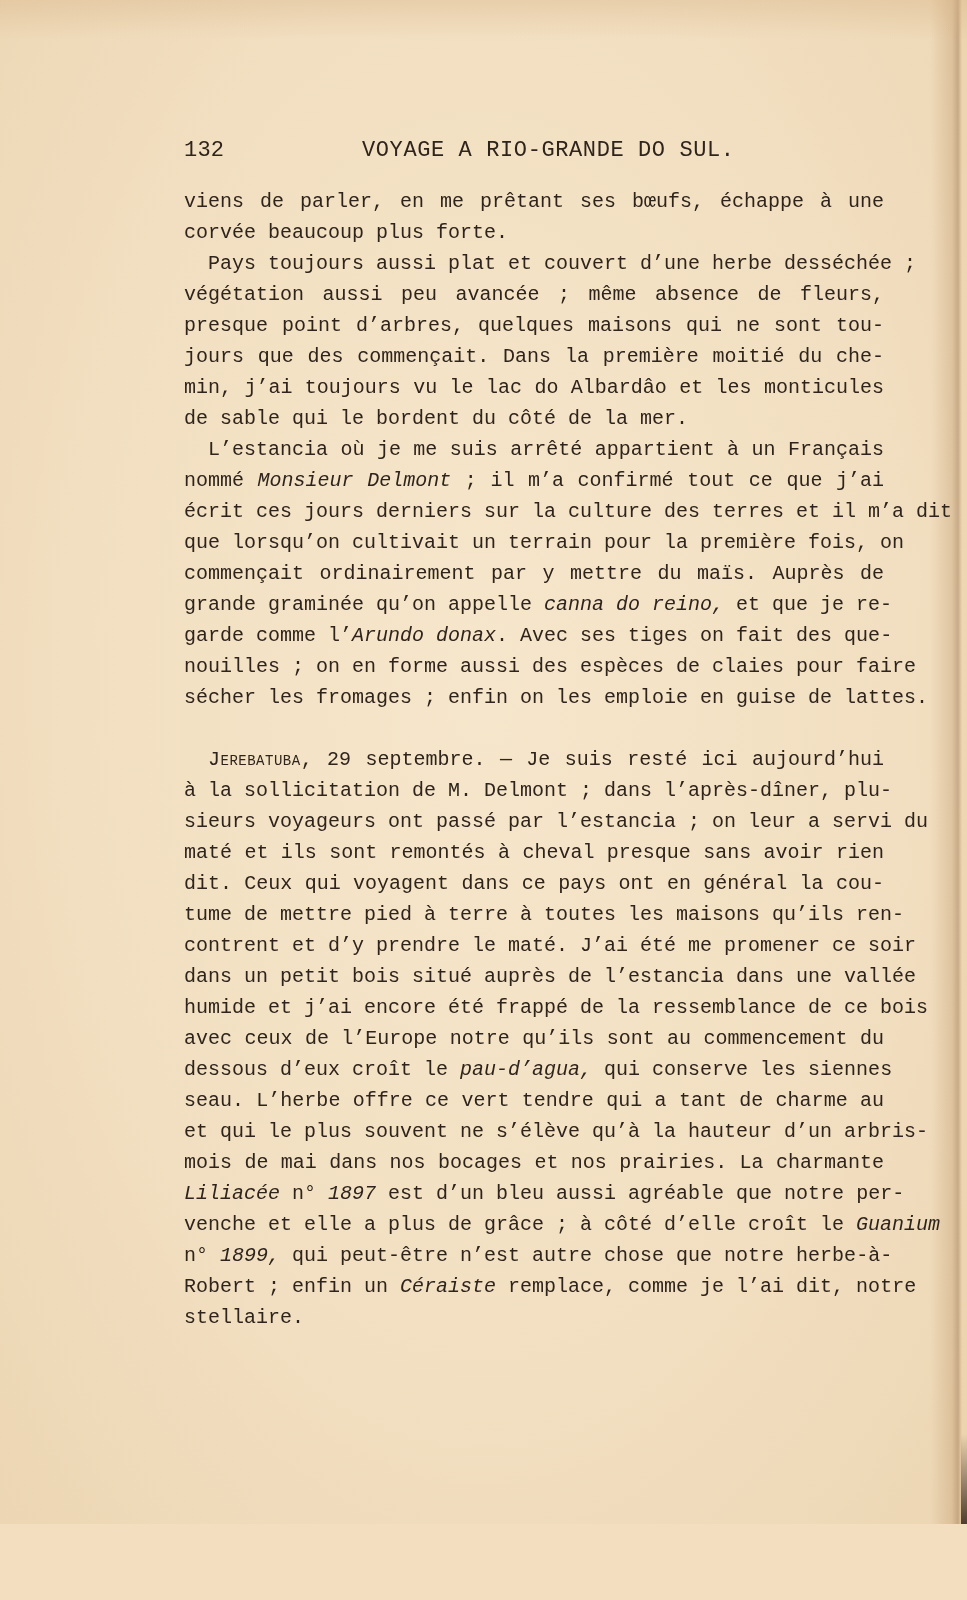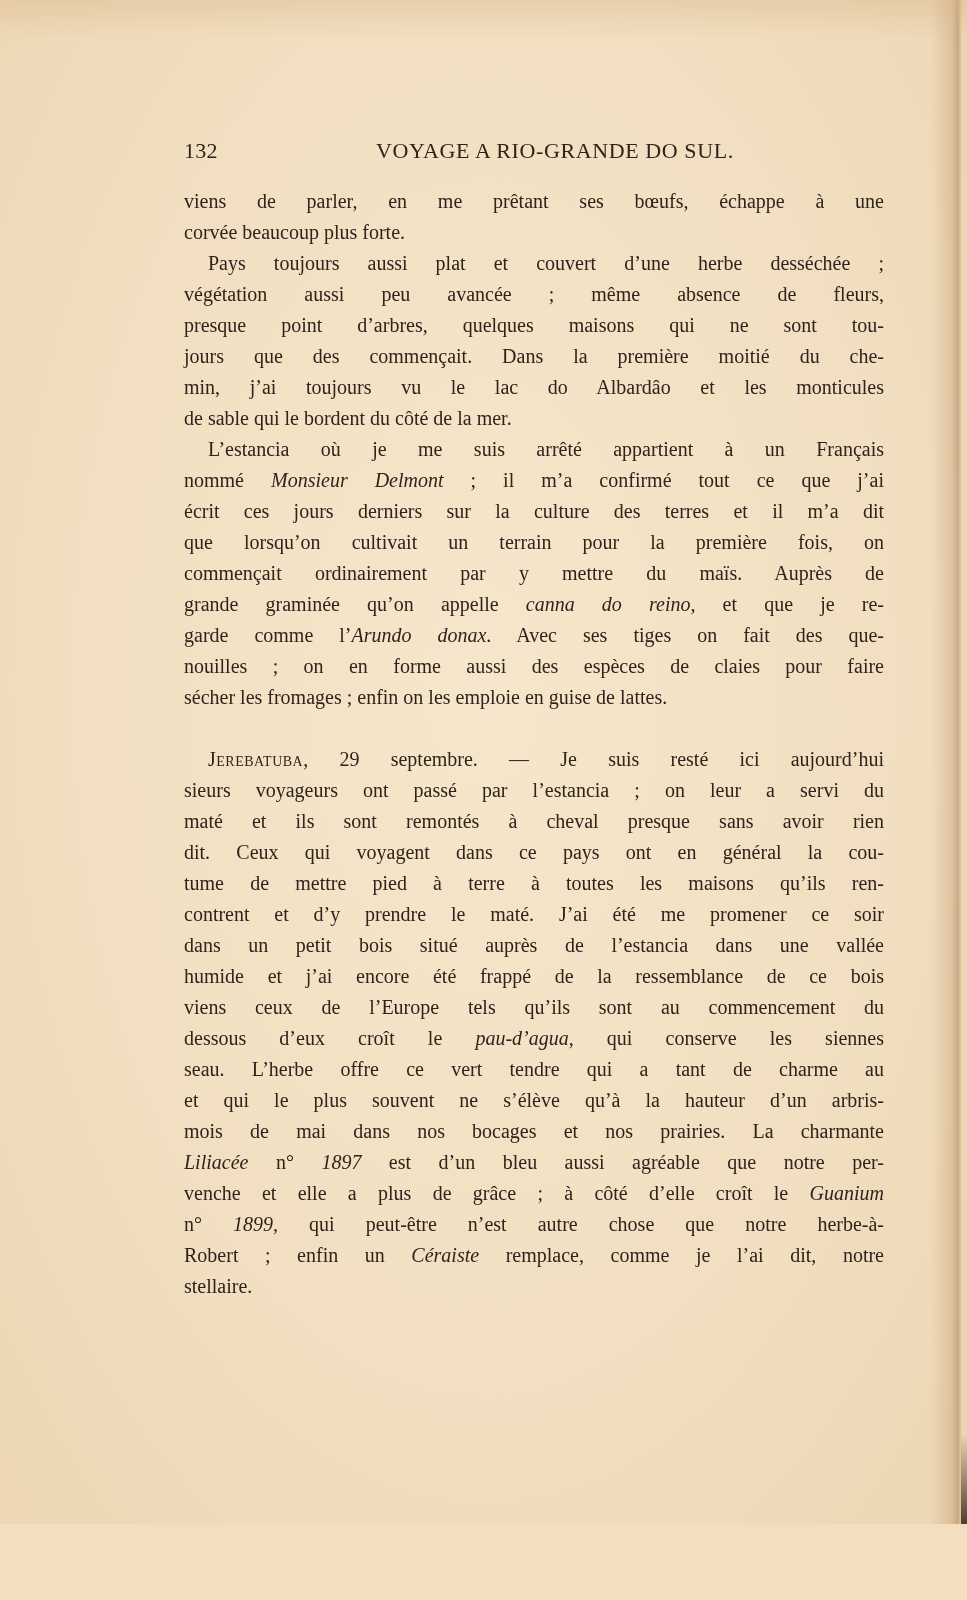--- a/index.html
+++ b/index.html
@@ -13,21 +13,21 @@
       background: #f3dfc0;
     }
     .page {
       position: relative;
       width: 967px;
       height: 1524px;
       background:
         linear-gradient(180deg, rgba(214,176,130,0.35) 0px, rgba(214,176,130,0) 40px),
         linear-gradient(90deg, rgba(0,0,0,0) 930px, rgba(190,150,105,0.35) 952px, rgba(150,110,70,0.45) 958px, rgba(235,210,170,0.6) 962px),
         radial-gradient(ellipse at 50% 45%, #f6e6cb 0%, #f2dfc1 60%, #ecd6b3 100%);
-      font-family: Liberation Serif, serif;
+      font-family: Liberation Mono, monospace;
       color: #2e241c;
     }
     .spine-shadow {
       position: absolute;
       right: 0;
       bottom: 0;
       width: 6px;
       height: 90px;
       background: linear-gradient(180deg, rgba(40,25,15,0) 0%, rgba(40,25,15,0.8) 100%);
     }
@@ -40,21 +40,21 @@
       font-size: 22px;
       letter-spacing: 0.2px;
     }
     .page-number {
       position: absolute;
       left: 0;
       top: 0;
     }
     .running-title {
       position: absolute;
-      left: 192px;
+      left: 178px;
       top: 0;
       letter-spacing: 0.6px;
     }
     .text-block {
       position: absolute;
       left: 184px;
       top: 186px;
       width: 700px;
     }
     .line {
@@ -120,28 +120,29 @@
       <span class="line"><span>grande graminée qu’on appelle </span><em>canna do reino,</em><span> et que je re-</span></span>
       <span class="line"><span>garde comme l’</span><em>Arundo donax</em><span>. Avec ses tiges on fait des que-</span></span>
       <span class="line"><span>nouilles ; on en forme aussi des espèces de claies pour faire</span></span>
       <span class="line last"><span>sécher les fromages ; enfin on les emploie en guise de lattes.</span></span>
     </div>
 
     <span class="gap"></span>
 
     <div>
       <span class="line indent"><span class="smallcaps">Jerebatuba</span><span>, 29 septembre. — Je suis resté ici aujourd’hui</span></span>
+      <span class="line"><span>à la sollicitation de M. Delmont ; dans l’après-dîner, plu-</span></span>
       <span class="line"><span>sieurs voyageurs ont passé par l’estancia ; on leur a servi du</span></span>
       <span class="line"><span>maté et ils sont remontés à cheval presque sans avoir rien</span></span>
       <span class="line"><span>dit. Ceux qui voyagent dans ce pays ont en général la cou-</span></span>
       <span class="line"><span>tume de mettre pied à terre à toutes les maisons qu’ils ren-</span></span>
       <span class="line"><span>contrent et d’y prendre le maté. J’ai été me promener ce soir</span></span>
       <span class="line"><span>dans un petit bois situé auprès de l’estancia dans une vallée</span></span>
       <span class="line"><span>humide et j’ai encore été frappé de la ressemblance de ce bois</span></span>
-      <span class="line"><span>viens ceux de l’Europe tels qu’ils sont au commencement du</span></span>
+      <span class="line"><span>avec ceux de l’Europe notre qu’ils sont au commencement du</span></span>
       <span class="line"><span>dessous d’eux croît le </span><em>pau-d’agua,</em><span> qui conserve les siennes</span></span>
       <span class="line"><span>seau. L’herbe offre ce vert tendre qui a tant de charme au</span></span>
       <span class="line"><span>et qui le plus souvent ne s’élève qu’à la hauteur d’un arbris-</span></span>
       <span class="line"><span>mois de mai dans nos bocages et nos prairies. La charmante</span></span>
       <span class="line"><span></span><em>Liliacée</em><span> n° </span><em>1897</em><span> est d’un bleu aussi agréable que notre per-</span></span>
       <span class="line"><span>venche et elle a plus de grâce ; à côté d’elle croît le </span><em>Guanium</em></span>
       <span class="line"><span>n° </span><em>1899,</em><span> qui peut-être n’est autre chose que notre herbe-à-</span></span>
       <span class="line"><span>Robert ; enfin un </span><em>Céraiste</em><span> remplace, comme je l’ai dit, notre</span></span>
       <span class="line last"><span>stellaire.</span></span>
     </div>

